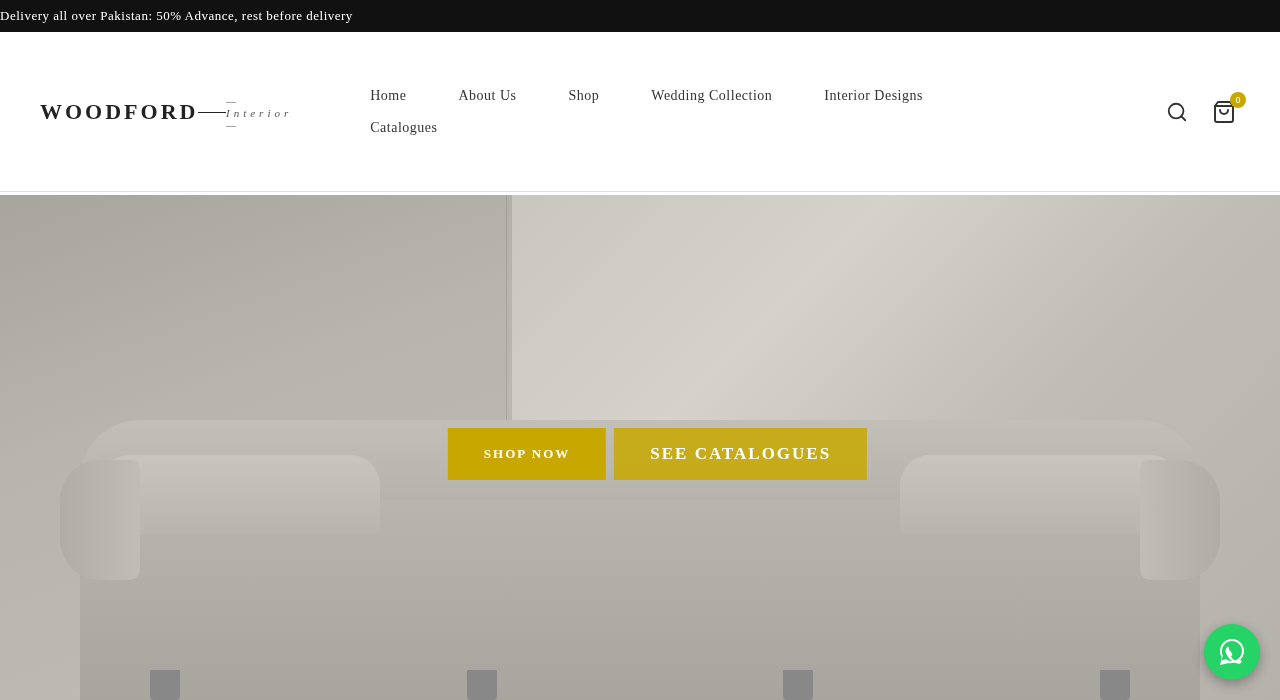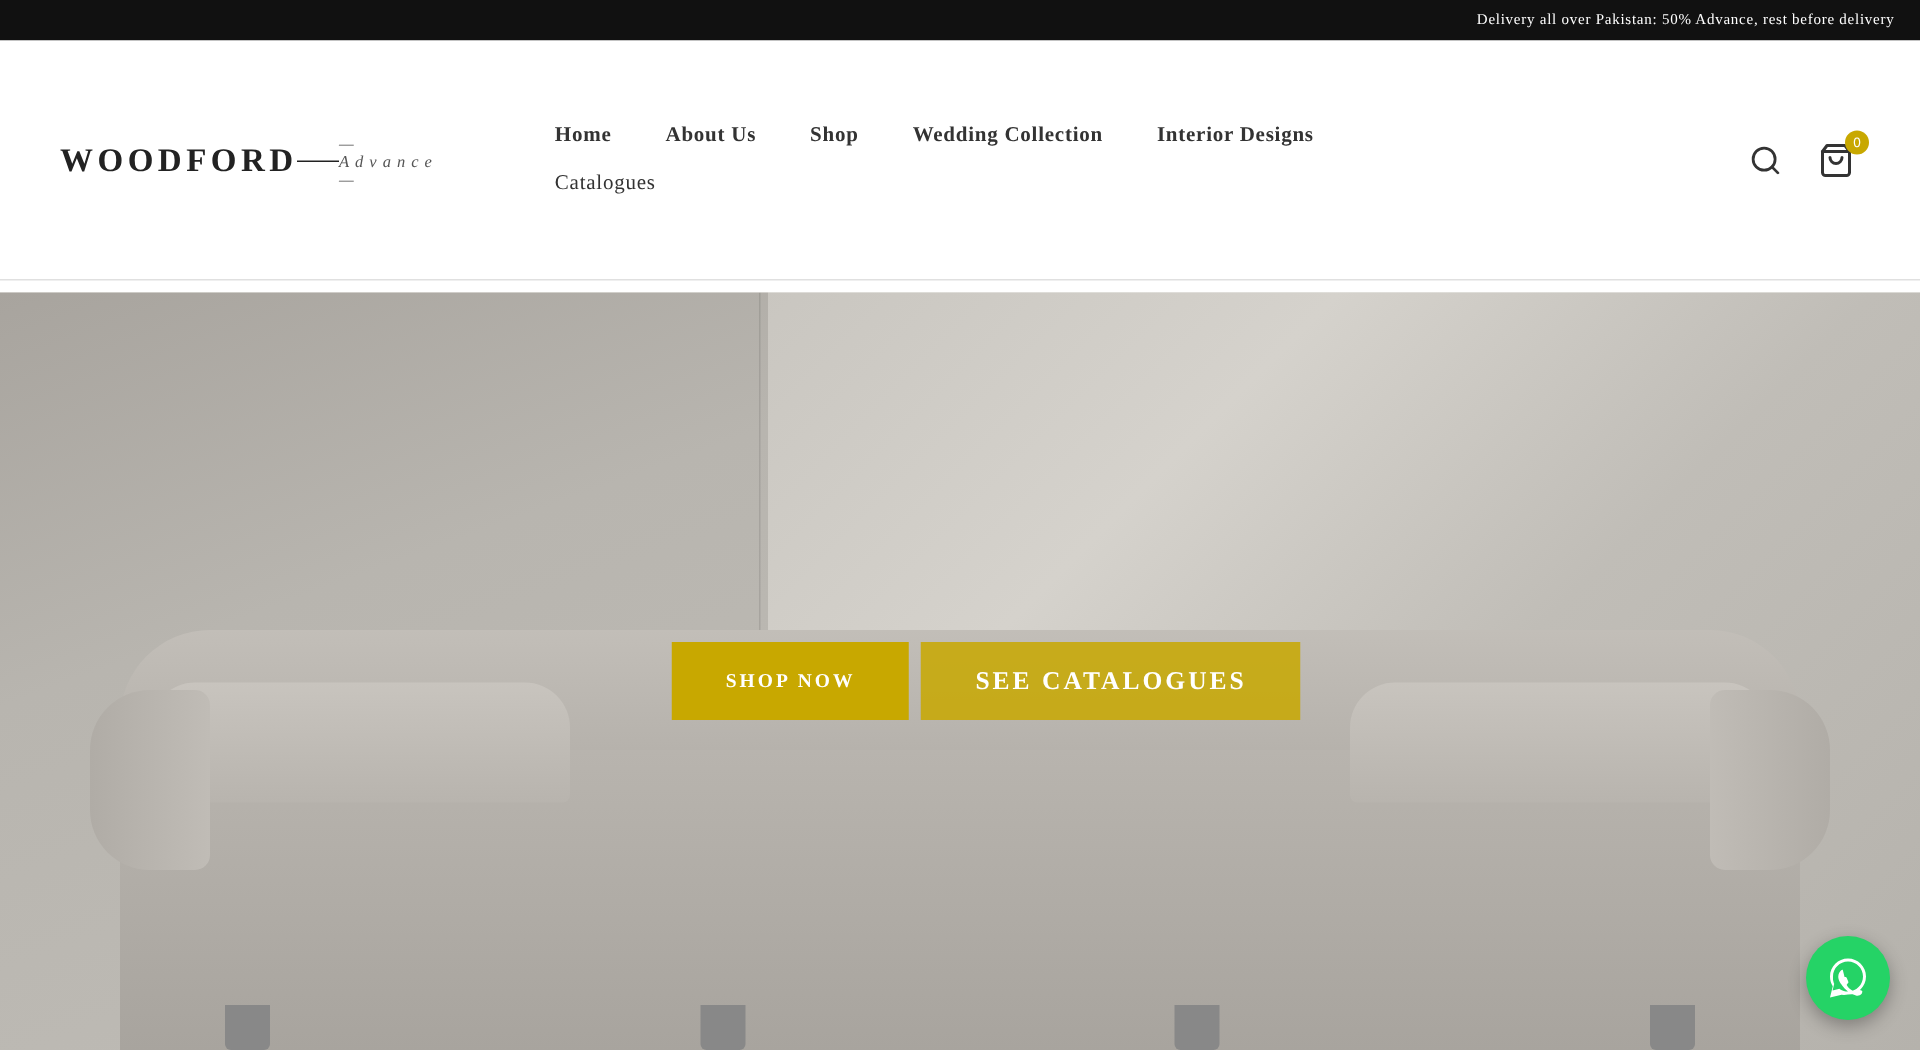--- a/index.html
+++ b/index.html
@@ -2,23 +2,23 @@
 <html><head>
   <meta charset="utf-8">
   <style>
     * { margin: 0; padding: 0; box-sizing: border-box; }
     body { font-family: 'Georgia', serif; width: 1280px; height: 700px; overflow: hidden; position: relative; background: #fff; }
 
     
     .announcement-bar {
       background: #111;
       color: #fff;
-      text-align: right;
-      padding: 8px 17px;
-      font-size: 10px;
+      text-align: left;
+      padding: 8px 0;
+      font-size: 13px;
       letter-spacing: 0.5px;
     }
 
     
     .header {
       display: flex;
       align-items: center;
       justify-content: space-between;
       padding: 0 40px;
       height: 160px;
@@ -60,22 +60,21 @@
     .nav-main {
       display: flex;
       flex-direction: column;
       flex: 1;
       margin-left: 60px;
     }
 
     .nav-row-top {
       display: flex;
       align-items: flex-end;
-      gap: 0;
-      font-weight: bold;
+      gap: 16px;
     }
 
     .nav-row-bottom {
       display: flex;
       align-items: center;
     }
 
     .nav-link {
       font-size: 14px;
       color: #333;
@@ -364,21 +363,21 @@
 
 <div class="announcement-bar">
   <span>Delivery all over Pakistan: 50% Advance, rest before delivery</span>
 </div>
 
 <header class="header">
 
   <div class="logo-area">
     <span class="logo-text">WOODFORD</span>
     <div class="logo-line"></div>
-    <span class="logo-sub">—Advance—</span>
+    <span class="logo-sub">—Interior—</span>
   </div>
 
   <nav class="nav-main">
     <div class="nav-row-top">
       <a class="nav-link">Home</a>
       <a class="nav-link">About Us</a>
       <a class="nav-link">Shop</a>
       <a class="nav-link">Wedding Collection</a>
       <a class="nav-link">Interior Designs</a>
     </div>

